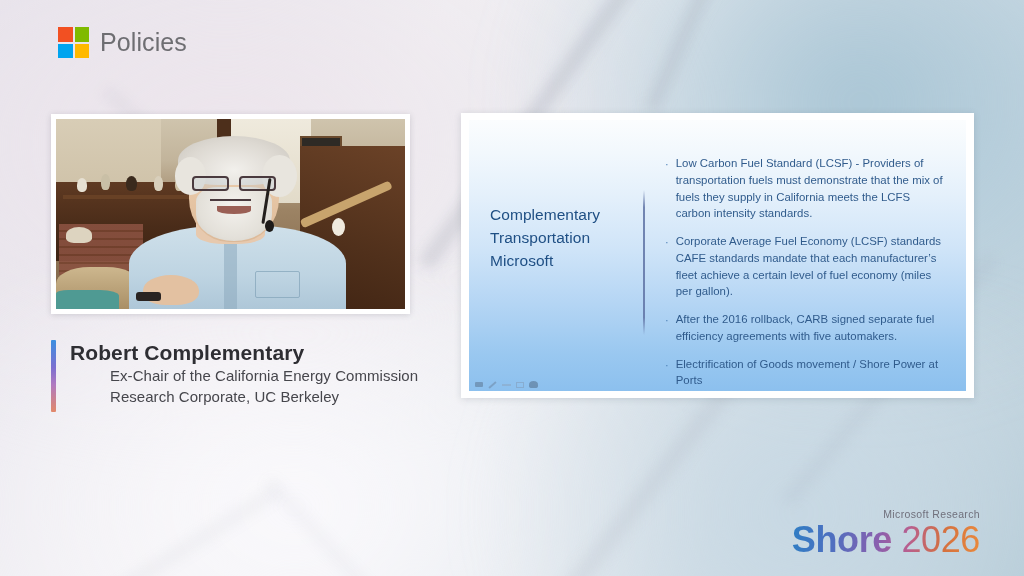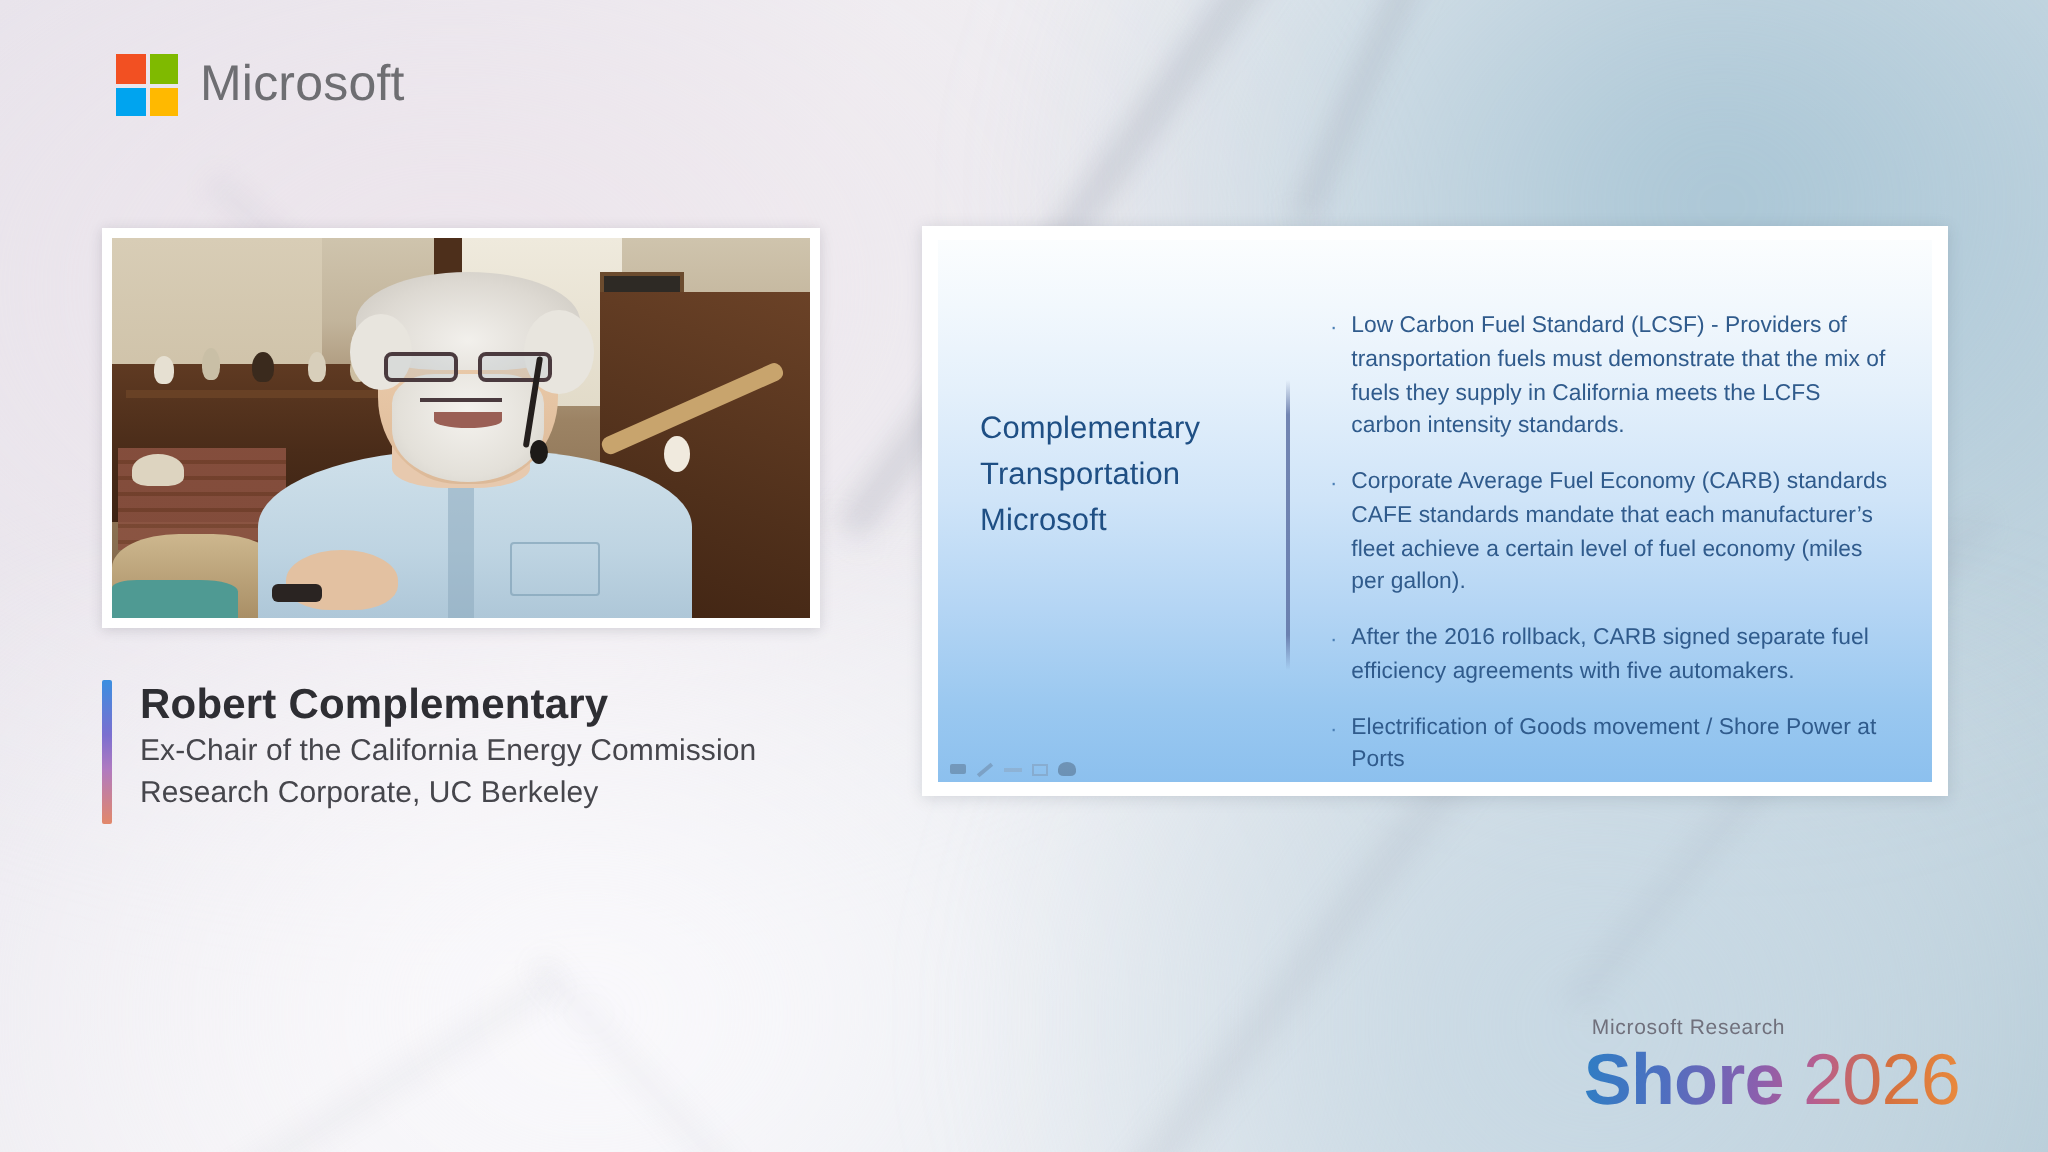--- a/index.html
+++ b/index.html
@@ -127,21 +127,21 @@
   .hand{ position:absolute; left:25%; bottom:2%; width:16%; height:16%; background:#e3c1a1; border-radius:50% 50% 40% 40%; }
   .watch{ position:absolute; left:23%; bottom:4%; width:7%; height:5%; background:#2a2422; border-radius:3px; }
 
   
   .caption{ position:absolute; left:51px; top:340px; display:flex; gap:14px; }
   .accent-bar{
     width:5px; height:72px; border-radius:1px;
     background:linear-gradient(180deg,#3b8fe0 0%,#7b6fd0 38%,#b07ac0 62%,#e2886a 100%);
   }
   .cap-name{ font-size:21px; color:#2e2e33; font-weight:700; line-height:1.26; letter-spacing:.1px; }
-  .cap-line{ font-size:15px; color:#46464c; line-height:1.38; letter-spacing:.05px; }
+  .cap-line{ font-size:15px; color:#46464c; line-height:1.38; letter-spacing:.05px;margin-left:40px; }
 
   
   .slide-frame{
     position:absolute; left:461px; top:113px; width:513px; height:285px;
     background:#ffffff; padding:7px 8px;
     box-shadow:0 1px 7px rgba(60,70,90,.17);
   }
   .slide{
     position:relative; width:100%; height:100%; overflow:hidden;
     background:linear-gradient(180deg,
@@ -164,21 +164,21 @@
   
   .mini-toolbar{ position:absolute; left:6px; bottom:3px; display:flex; gap:5px; align-items:center; opacity:.34; }
   .mini-toolbar span{ display:block; }
   .mt-rect{ width:8px; height:5px; background:#3e4a5c; border-radius:1px; }
   .mt-pen{ width:9px; height:2px; background:#5a667a; transform:rotate(-40deg); }
   .mt-line{ width:9px; height:2px; background:#8d98a8; }
   .mt-box{ width:8px; height:6px; border:1px solid #7b8698; }
   .mt-blob{ width:9px; height:7px; background:#2f3a4a; border-radius:50% 50% 30% 30%; }
 
   
-  .summit{ position:absolute; right:44px; bottom:18px; text-align:left; }
+  .summit{ position:absolute; right:44px; bottom:18px; text-align:right; }
   .summit-sub{ font-size:10.5px; color:#70707c; letter-spacing:.35px; margin-left:4px; margin-bottom:1px; }
   .summit-main{
     font-size:36px; font-weight:700; letter-spacing:-.4px; line-height:1.04;
     background:linear-gradient(95deg,#2f7ec4 0%,#4f6fc0 22%,#8a5fae 46%,#b85f8e 62%,#d4703f 80%,#ea8a3c 100%);
     -webkit-background-clip:text; background-clip:text; color:transparent;
     display:inline-block;
   }
   .summit-main .yr{ font-weight:400; }
 </style>
 </head>
@@ -199,21 +199,21 @@
   <div class="beam b6"></div>
   <div class="beam b7"></div>
 
   <div class="ms-logo">
     <div class="ms-grid">
       <i style="background:#f25022"></i>
       <i style="background:#7fba00"></i>
       <i style="background:#00a4ef"></i>
       <i style="background:#ffb900"></i>
     </div>
-    <div class="ms-logo-text">Microsoft</div>
+    <div class="ms-logo-text">Policies</div>
   </div>
 
   <div class="video-tile">
     <div class="video-inner">
       <div class="room"></div>
       <div class="wall-left"></div>
       <div class="doorframe"></div>
       <div class="door"></div>
       <div class="frame-art"></div>
       <div class="rail"></div>
@@ -266,21 +266,21 @@
     <div class="slide">
       <div class="slide-title">Complementary Transportation Microsoft</div>
       <div class="slide-divider"></div>
       <div class="bullets">
         <div class="bullet">
           <span class="bullet-dot">·</span>
           <span class="bullet-text">Low Carbon Fuel Standard (LCSF) - Providers of transportation fuels must demonstrate that the mix of fuels they supply in California meets the LCFS carbon intensity standards.</span>
         </div>
         <div class="bullet">
           <span class="bullet-dot">·</span>
-          <span class="bullet-text">Corporate Average Fuel Economy (CARB) standards  CAFE standards mandate that each manufacturer’s fleet achieve a certain level of fuel economy (miles per gallon).</span>
+          <span class="bullet-text">Corporate Average Fuel Economy (LCSF) standards  CAFE standards mandate that each manufacturer’s fleet achieve a certain level of fuel economy (miles per gallon).</span>
         </div>
         <div class="bullet">
           <span class="bullet-dot">·</span>
           <span class="bullet-text">After the 2016 rollback, CARB signed separate fuel efficiency agreements with five automakers.</span>
         </div>
         <div class="bullet">
           <span class="bullet-dot">·</span>
           <span class="bullet-text">Electrification of Goods movement / Shore Power at Ports</span>
         </div>
       </div>

